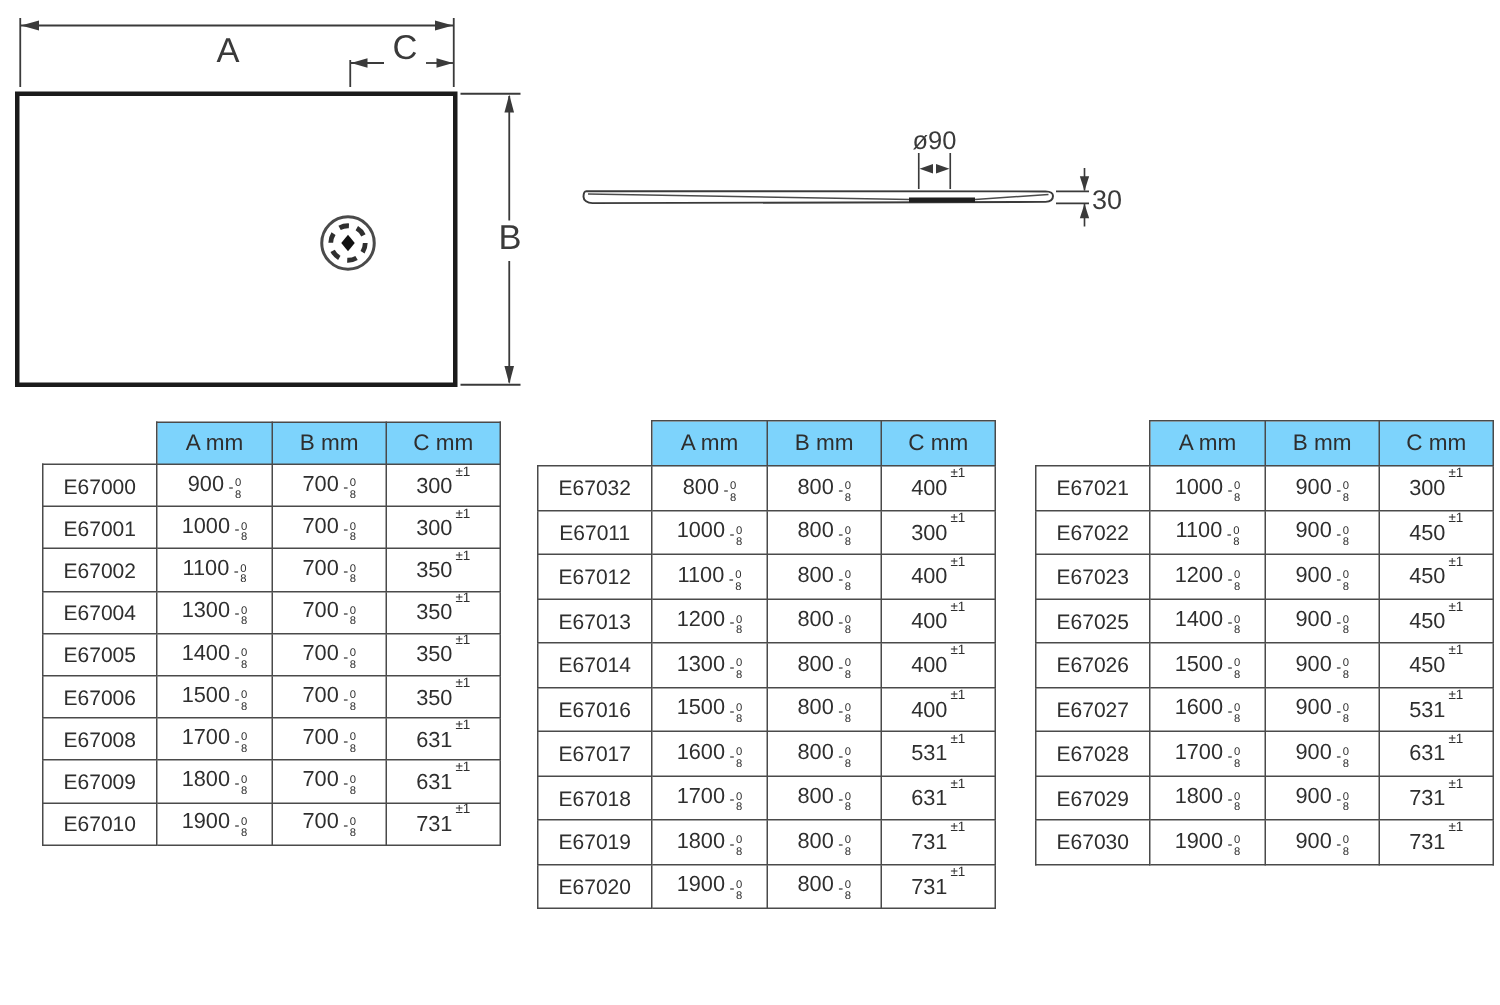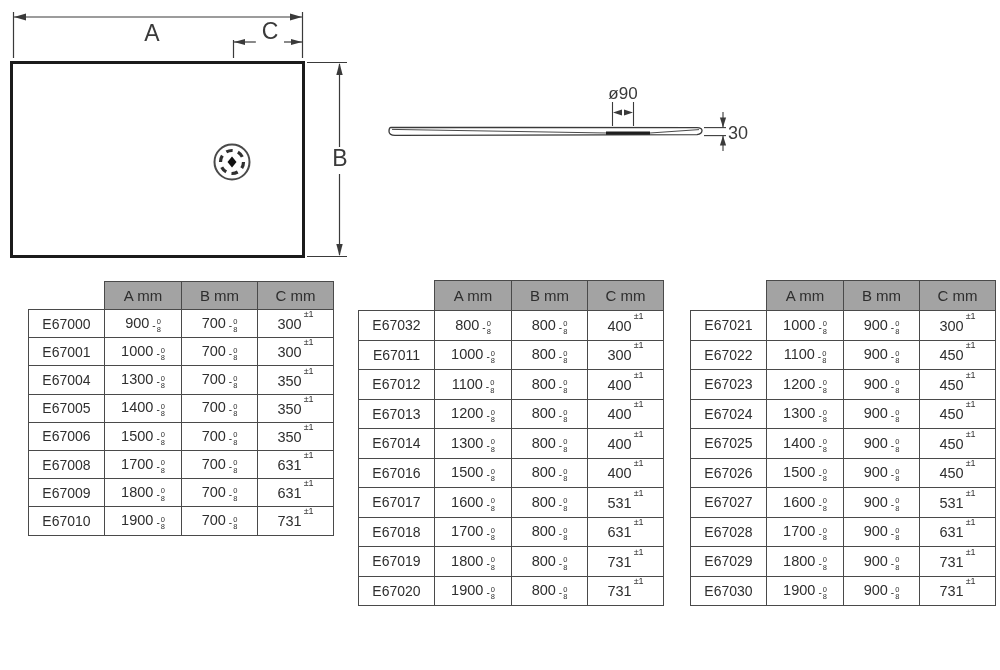--- a/index.html
+++ b/index.html
@@ -11,21 +11,21 @@
   #drawing{position:absolute;left:0;top:0;}
 
   table.spec{
     position:absolute;border-collapse:collapse;table-layout:fixed;
     font-family:"Liberation Sans",sans-serif;color:#2e2e2e;
   }
   table.spec td, table.spec th{
     border:1.5px solid #4a4a4a;text-align:center;vertical-align:middle;
     padding:0;background:#ffffff;font-weight:normal;
   }
-  table.spec th{background:#a3a3a3;font-size:15px;}
+  table.spec th{background:#7dd3fc;font-size:15px;}
   table.spec th.corner{border:none;background:transparent;}
   table.spec td.ref{font-size:14px;}
   table.spec td.val{font-size:14.5px;}
   .t1{left:28px;top:281px;}
   .t2{left:358px;top:280px;}
   .t3{left:690px;top:280px;}
   .t1 th{height:27px;} .t1 td{height:27.2px;margin-top:12px;}
   .t2 th,.t3 th{height:29px;} .t2 td,.t3 td{height:28.5px;}
   col.c0{width:76px;} col.c1{width:77px;} col.c2{width:76px;} col.c3{width:76px;}
 
@@ -149,20 +149,38 @@
         <td class="val">700<span class="tolstack">
             <span class="tminus">-</span>
             <span class="tcol">
               <span>0</span>
               <span>8</span>
             </span>
           </span></td>
         <td class="val">300<sup class="ctol">±1</sup></td>
       </tr>
       <tr>
+        <td class="ref">E67002</td>
+        <td class="val">1100<span class="tolstack">
+            <span class="tminus">-</span>
+            <span class="tcol">
+              <span>0</span>
+              <span>8</span>
+            </span>
+          </span></td>
+        <td class="val">700<span class="tolstack">
+            <span class="tminus">-</span>
+            <span class="tcol">
+              <span>0</span>
+              <span>8</span>
+            </span>
+          </span></td>
+        <td class="val">350<sup class="ctol">±1</sup></td>
+      </tr>
+      <tr>
         <td class="ref">E67004</td>
         <td class="val">1300<span class="tolstack">
             <span class="tminus">-</span>
             <span class="tcol">
               <span>0</span>
               <span>8</span>
             </span>
           </span></td>
         <td class="val">700<span class="tolstack">
             <span class="tminus">-</span>
@@ -527,38 +545,20 @@
         <td class="val">900<span class="tolstack">
             <span class="tminus">-</span>
             <span class="tcol">
               <span>0</span>
               <span>8</span>
             </span>
           </span></td>
         <td class="val">450<sup class="ctol">±1</sup></td>
       </tr>
       <tr>
-        <td class="ref">E67024</td>
-        <td class="val">1300<span class="tolstack">
-            <span class="tminus">-</span>
-            <span class="tcol">
-              <span>0</span>
-              <span>8</span>
-            </span>
-          </span></td>
-        <td class="val">900<span class="tolstack">
-            <span class="tminus">-</span>
-            <span class="tcol">
-              <span>0</span>
-              <span>8</span>
-            </span>
-          </span></td>
-        <td class="val">450<sup class="ctol">±1</sup></td>
-      </tr>
-      <tr>
         <td class="ref">E67025</td>
         <td class="val">1400<span class="tolstack">
             <span class="tminus">-</span>
             <span class="tcol">
               <span>0</span>
               <span>8</span>
             </span>
           </span></td>
         <td class="val">900<span class="tolstack">
             <span class="tminus">-</span>

